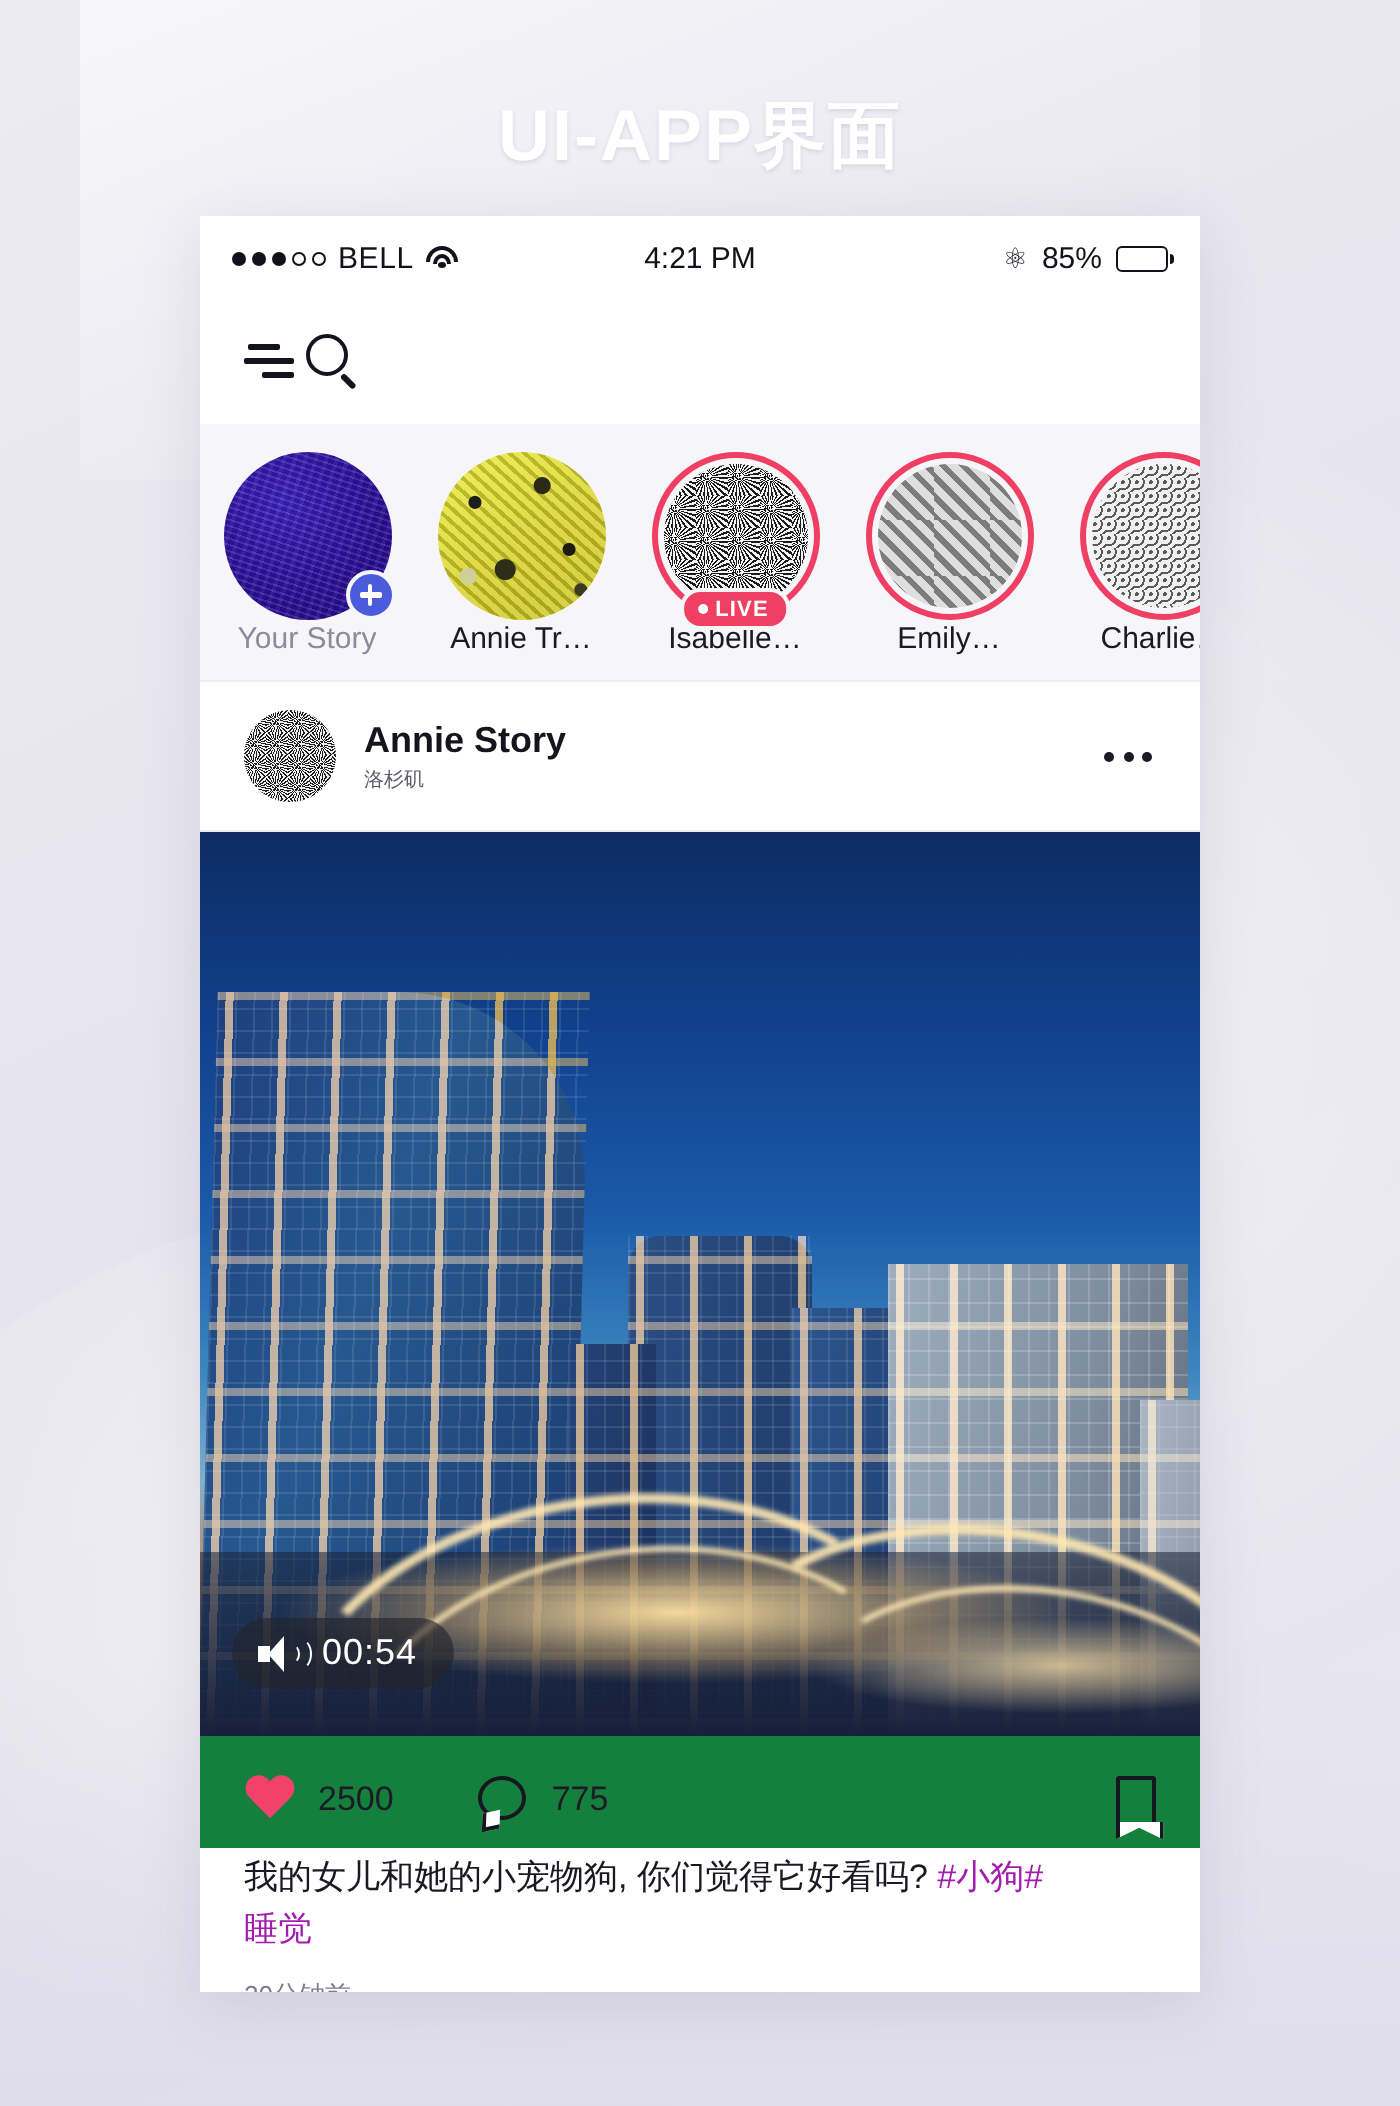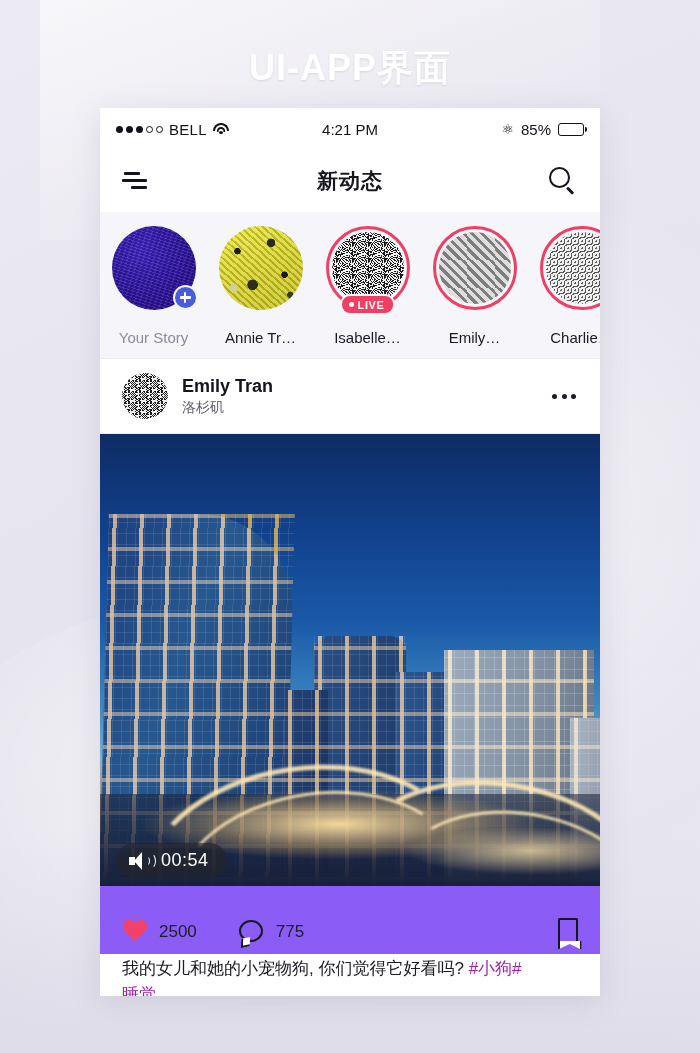--- a/index.html
+++ b/index.html
@@ -131,21 +131,21 @@
   .story-ring {
     width: 84px; height: 84px; border-radius: 50%;
     position: relative; display: flex; align-items: center; justify-content: flex-end;
   }
   .story-ring.ringed { border: 3px solid #ef3f63; padding: 3px; }
   .avatar {
     width: 100%; height: 100%; border-radius: 50%; overflow: hidden; position: relative;
   }
   .story-ring:not(.ringed) .avatar { width: 84px; height: 84px; }
   .story-label {
-    margin-top: 19px; font-size: 15px; color: #1a1a24;
+    margin-top: 1px; font-size: 15px; color: #1a1a24;
     max-width: 100px; white-space: nowrap; overflow: hidden; text-overflow: ellipsis;
     text-align: center;
   }
   .story-label.muted { color: #8b8b9a; }
   .plus-badge {
     position: absolute; right: -2px; bottom: 0px;
     width: 25px; height: 25px; border-radius: 50%;
     background: #4a5cdb; border: 2.5px solid #f6f5fa;
     display: flex; align-items: center; justify-content: center;
   }
@@ -212,21 +212,21 @@
   }
 
   
   .post-head {
     display: flex; align-items: center; padding: 14px 22px; gap: 14px;
     border-bottom: 1px solid #ececed; background: #fff;
   }
   .post-avatar { width: 46px; height: 46px; border-radius: 50%; flex: 0 0 46px; overflow: hidden; }
   .post-meta { flex: 1; min-width: 0; }
   .post-user { font-size: 18px; font-weight: 700; color: #15151e; line-height: 1.3; }
-  .post-loc { font-size: 14px; color: #5e5e70; margin-top: 1px; }
+  .post-loc { font-size: 10px; color: #5e5e70; margin-top: 1px; }
   .more-btn { display: flex; gap: 4.5px; align-items: center; padding: 8px 2px; cursor: pointer; }
   .more-btn i { width: 5px; height: 5px; border-radius: 50%; background: #1b1b28; display: block; }
 
   
   .media { position: relative; width: 100%; height: 452px; overflow: hidden; background: #0b1b3a; }
   .sky {
     position: absolute; inset: 0;
     background: linear-gradient(180deg,
       #0d2c63 0%, #11418d 22%, #1a5aa8 42%, #3e86c0 60%,
       #7fb0cf 72%, #c08a62 82%, #e0a273 88%, #2b3550 94%, #131a2c 100%);
@@ -252,21 +252,21 @@
       radial-gradient(ellipse 46% 26% at 48% 58%, rgba(255,224,160,.95) 0%, rgba(255,205,120,.35) 45%, rgba(0,0,0,0) 72%),
       radial-gradient(ellipse 30% 18% at 80% 72%, rgba(255,228,170,.75) 0%, rgba(0,0,0,0) 70%);
   }
   .trail {
     position: absolute; border-radius: 50%;
     border: 5px solid rgba(255,232,178,.85);
     border-color: rgba(255,232,178,.9) transparent transparent transparent;
     filter: blur(1.2px);
   }
   .video-pill {
-    position: absolute; left: 16px; bottom: 8px;
+    position: absolute; left: 16px; bottom: 24px;
     display: flex; align-items: center; gap: 10px;
     background: rgba(35,35,42,.62); color: #fff;
     padding: 7px 18px 7px 13px; border-radius: 22px;
     font-size: 18px; font-weight: 500; letter-spacing: .5px;
   }
   .spk { position: relative; width: 22px; height: 18px; flex: 0 0 22px; }
   .spk .body {
     position: absolute; left: 0; top: 5px; width: 6px; height: 8px; background: #fff;
   }
   .spk .cone {
@@ -276,22 +276,22 @@
   }
   .spk .wave {
     position: absolute; border: 1.8px solid #fff; border-radius: 50%;
     border-color: transparent #fff transparent transparent;
   }
   .spk .w1 { left: 13px; top: 4px; width: 8px; height: 10px; }
   .spk .w2 { left: 15px; top: 1px; width: 12px; height: 16px; }
 
   
   .actions {
-    display: flex; align-items: flex-end; padding: 32px 22px 10px 22px; gap: 0;
-    background: #8b5cf6;
+    display: flex; align-items: flex-start; padding: 20px 22px 10px 22px; gap: 0;
+    background: #15803d;
   }
   .act { display: flex; align-items: center; gap: 11px; margin-right: 42px; cursor: pointer; }
   .act-count { font-size: 17px; color: #1c1c27; font-weight: 500; }
   .heart {
     width: 26px; height: 24px; position: relative; flex: 0 0 26px;
   }
   .heart::before, .heart::after {
     content: ""; position: absolute; top: 0; width: 13px; height: 21px;
     background: #f2426b; border-radius: 13px 13px 0 0;
   }
@@ -366,21 +366,20 @@
       </span>
     </div>
   </div>
 
   <div class="navbar">
     <div class="menu-icon">
       <span></span>
         <span></span>
         <span></span>
     </div>
-    <div class="nav-title">新动态</div>
     <div class="search-icon">
       <span class="ring"></span>
         <span class="handle"></span>
     </div>
   </div>
 
   <div class="stories">
 
     <div class="story">
       <div class="story-ring">
@@ -420,21 +419,21 @@
         <div class="avatar tex-noise-b"></div>
       </div>
       <div class="story-label">Charlie…</div>
     </div>
 
   </div>
 
   <div class="post-head">
     <div class="post-avatar tex-noise-c"></div>
     <div class="post-meta">
-      <div class="post-user">Emily Tran</div>
+      <div class="post-user">Annie Story</div>
       <div class="post-loc">洛杉矶</div>
     </div>
     <div class="more-btn">
       <i></i>
         <i></i>
         <i></i>
     </div>
   </div>
 
   <div class="media">

